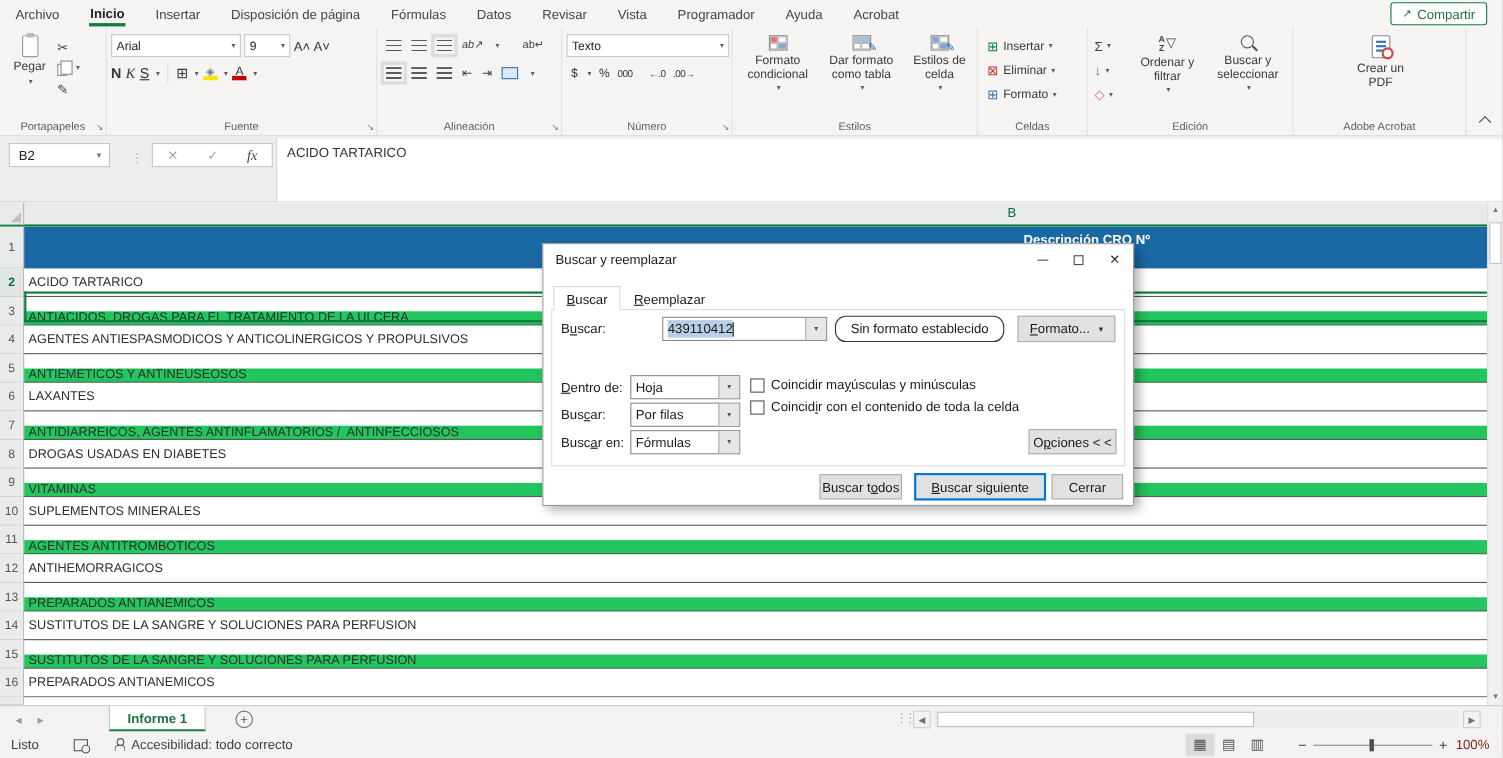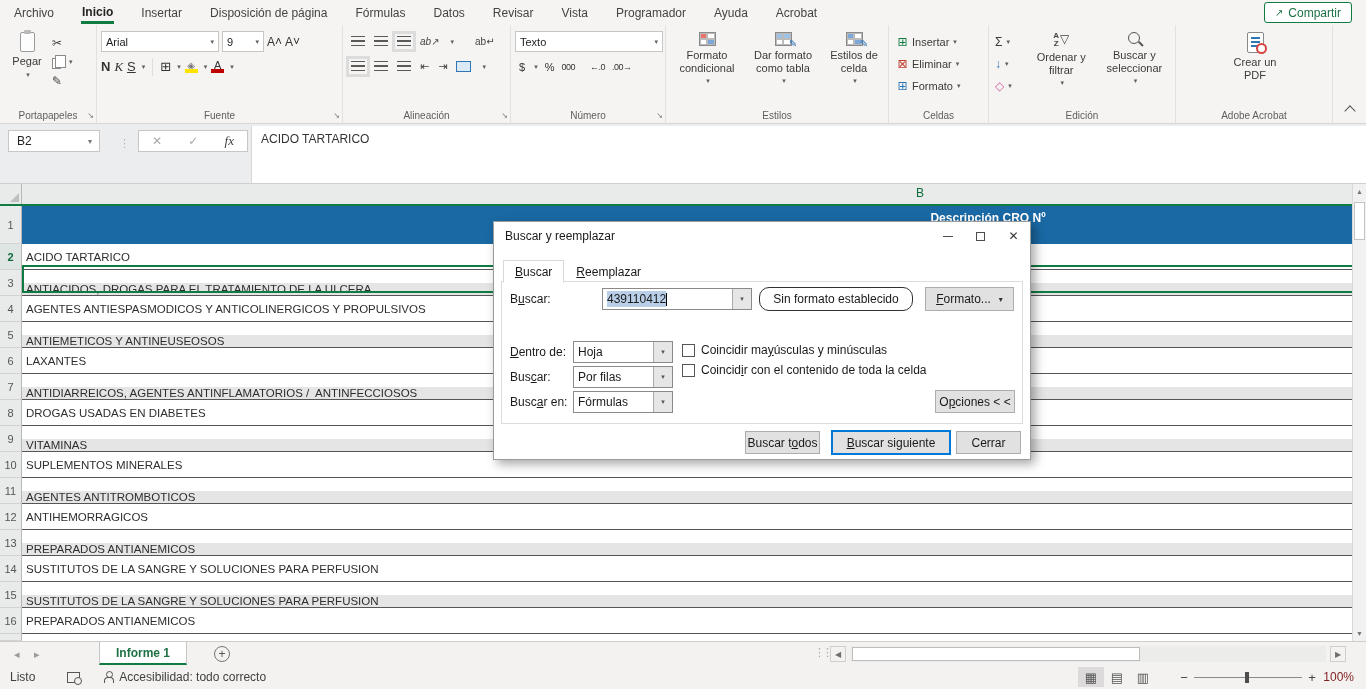--- a/index.html
+++ b/index.html
@@ -91,21 +91,21 @@
   
   .grid{position:absolute;left:0;top:184px;width:100%;height:457px;background:#fff;}
   .colhdr{position:absolute;left:0;top:0;right:14px;height:22px;background:var(--hdr);border-bottom:2px solid var(--green);}
   .corner{position:absolute;left:0;top:0;width:22px;height:20px;border-right:1px solid #b7b7b7;background:var(--hdr);}
   .corner::after{content:"";position:absolute;right:2px;bottom:2px;border-left:9px solid transparent;border-bottom:9px solid #bfbfbf;}
   .colB{position:absolute;left:880px;top:2px;width:80px;text-align:center;font-size:12px;color:var(--dkgreen);}
   .rows{position:absolute;left:0;top:22px;right:14px;bottom:0;overflow:hidden;}
   .r{display:flex;height:26px;}
   .rh{width:22px;background:var(--hdr);border-right:1px solid #b7b7b7;border-bottom:1px solid #d2d2d2;display:flex;align-items:center;justify-content:center;font-size:11px;color:#555;flex:none;}
   .rc{flex:1;border-bottom:1px solid #565656;display:flex;align-items:center;padding-left:4px;font-size:11.5px;color:#2e2e2e;white-space:pre;overflow:hidden;background:#fff;}
-  .r.alt .rc{background:#e5e5e5;margin-top:13px;}
+  .r.alt .rc{background:#22c55e;margin-top:13px;}
   .r.row1{height:38px;}
   .r.row1 .rc{background:var(--blue);border-bottom:none;position:relative;}
   .hdrtxt{position:absolute;left:716px;top:5px;width:500px;text-align:center;color:#fff;font-weight:700;font-size:12px;white-space:nowrap;}
   .r.filler{height:7px;} .r.filler .rc{border-bottom:none;}
   .rh.hl{background:#dfe5e2;color:var(--dkgreen);font-weight:700;}
   .selbox{position:absolute;left:22px;right:0;top:59px;height:28px;border:2px solid var(--green);border-right:none;pointer-events:none;}
   .vscroll{position:absolute;right:0;top:0;width:14px;height:100%;background:#f1f1f1;border-left:1px solid #d9d9d9;}
   .vs-up{position:absolute;top:0;left:0;right:0;height:15px;text-align:center;font-size:7px;color:#777;line-height:15px;}
   .vs-dn{position:absolute;bottom:0;left:0;right:0;height:15px;text-align:center;font-size:7px;color:#777;line-height:15px;}
   .vs-th{position:absolute;left:1px;right:1px;top:18px;height:38px;background:#fff;border:1px solid #c3c3c3;}

